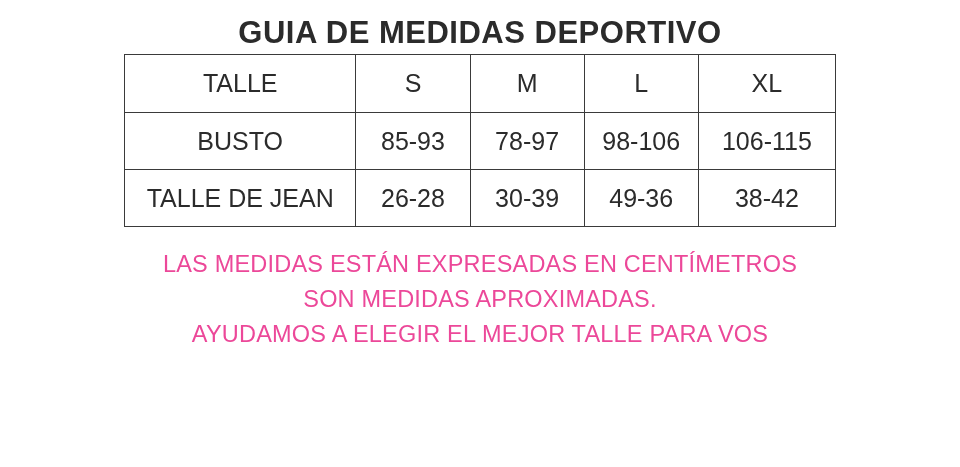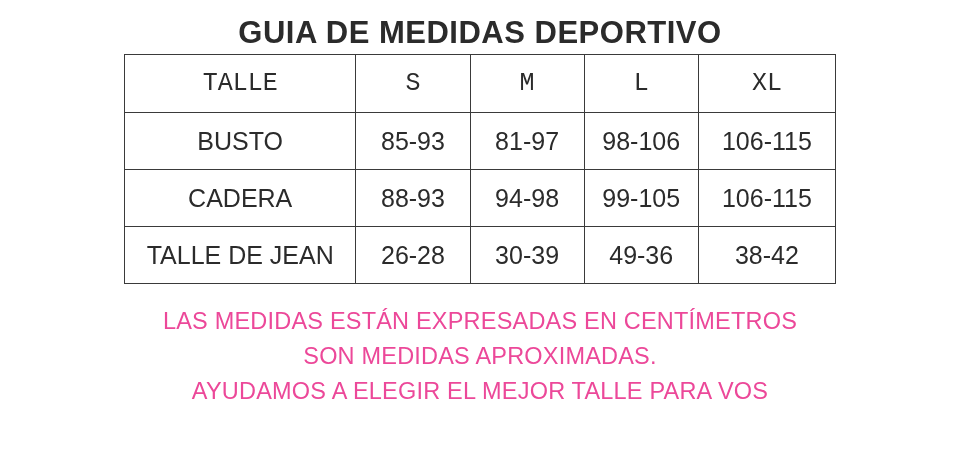--- a/index.html
+++ b/index.html
@@ -44,21 +44,20 @@
   table.size-table td, table.size-table th {
     border: 1px solid #3a3a3a;
     text-align: center;
     font-weight: normal;
     color: #2b2b2b;
     padding: 0;
   }
   table.size-table th {
     height: 57px;
     font-size: 25px;
-    font-family: Liberation Mono, monospace;
   }
   table.size-table td {
     height: 56px;
     font-size: 25px;
   }
   .col-label { width: 220px; }
   .col-size  { width: 108px; }
   .col-size-wide { width: 130px; }
   .row-label {
     font-size: 24px;
@@ -90,29 +89,22 @@
           <th class="col-size">S</th>
           <th class="col-size">M</th>
           <th class="col-size">L</th>
           <th class="col-size-wide">XL</th>
         </tr>
       </thead>
       <tbody>
         <tr>
           <td class="row-label">BUSTO</td>
           <td>85-93</td>
-          <td>81-97</td>
+          <td>78-97</td>
           <td>98-106</td>
-          <td>106-115</td>
-        </tr>
-        <tr>
-          <td class="row-label">CADERA</td>
-          <td>88-93</td>
-          <td>94-98</td>
-          <td>99-105</td>
           <td>106-115</td>
         </tr>
         <tr>
           <td class="row-label">TALLE DE JEAN</td>
           <td>26-28</td>
           <td>30-39</td>
           <td>49-36</td>
           <td>38-42</td>
         </tr>
       </tbody>

